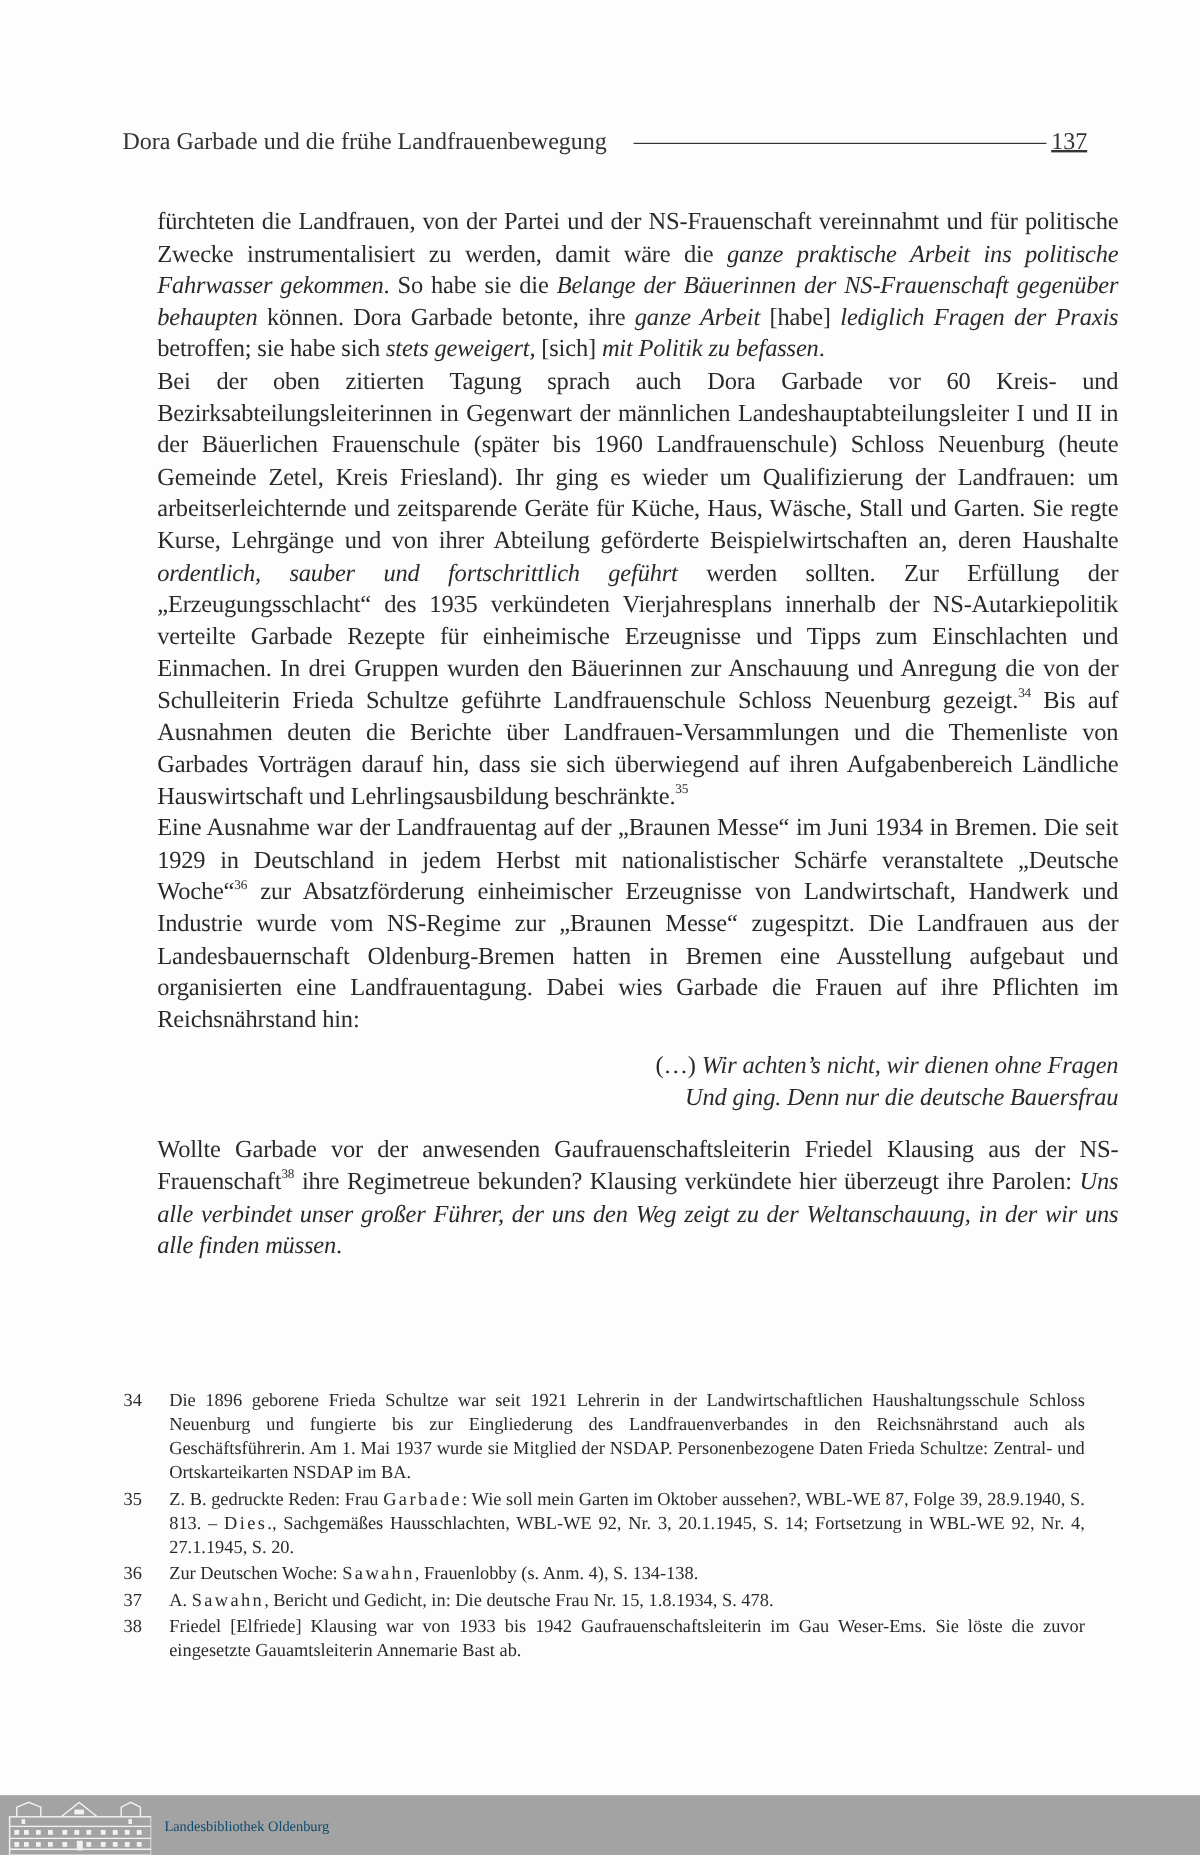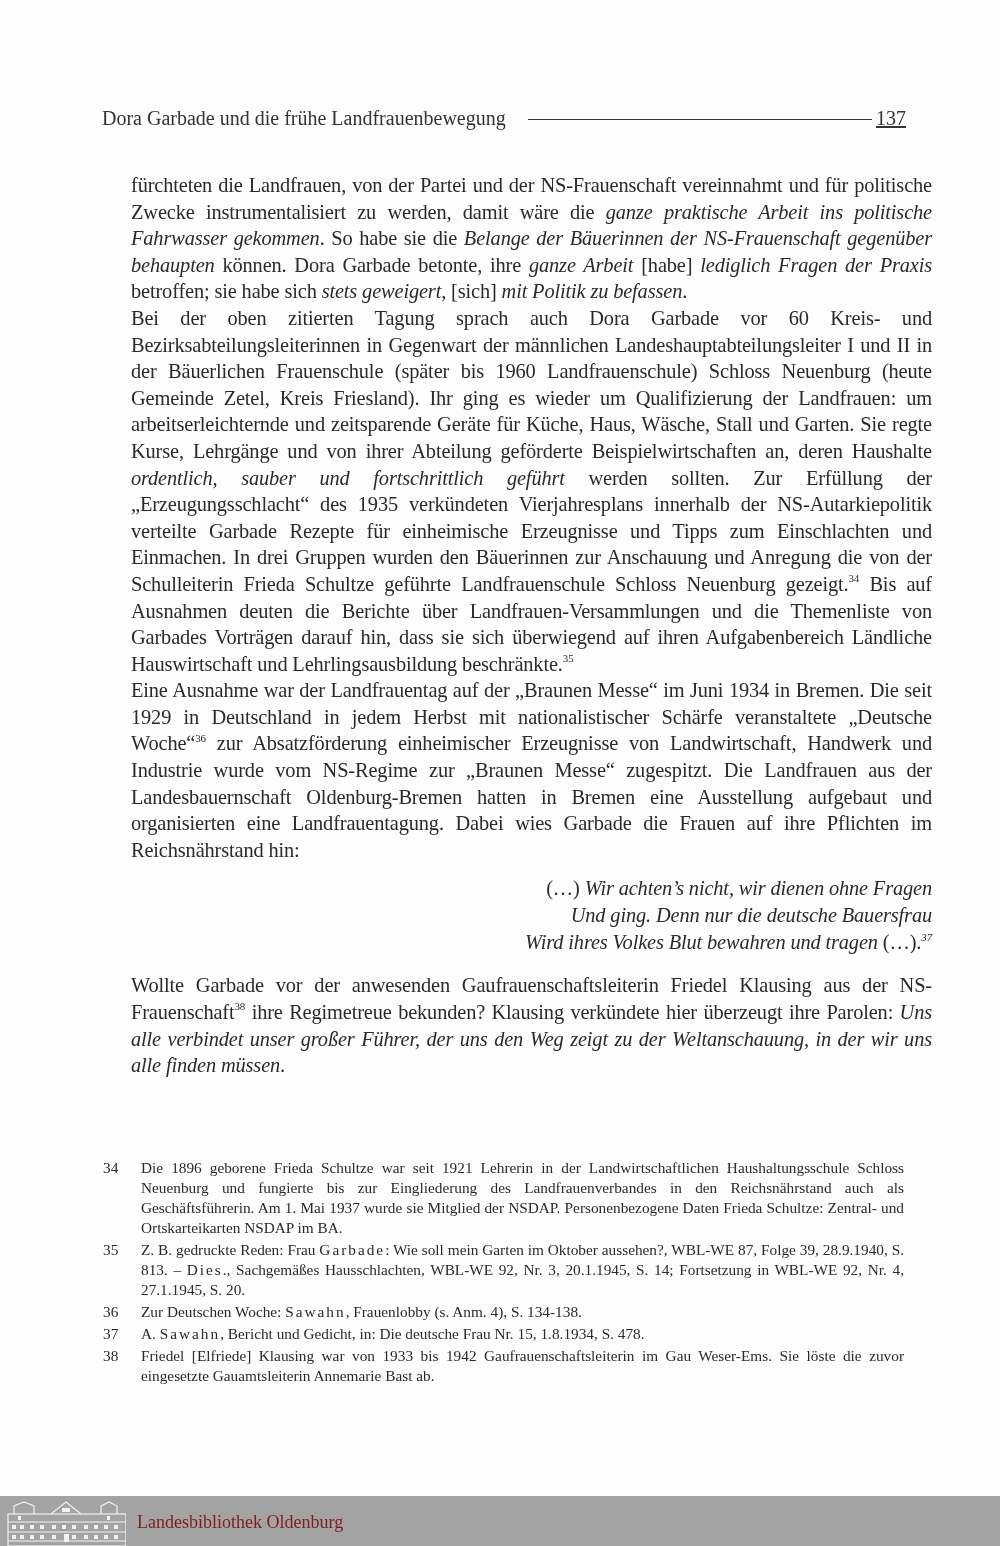--- a/index.html
+++ b/index.html
@@ -32,39 +32,38 @@
   }
   .fn { display: flex; margin-bottom: 2px; }
   .fn .num { width: 38px; flex: none; }
   .fn .txt { flex: 1; text-align: justify; }
   .spaced { letter-spacing: 2px; }
   .footer {
     position: absolute; left: 0; top: 1496px; width: 1000px; height: 50px; background: #a3a3a3;
     display: flex; align-items: center;
   }
   .footer .logo { width: 120px; height: 46px; margin-left: 6px; margin-top: 4px; }
-  .footer .lib { color: #7f1d1d; font-size: 18px; margin-left: 11px; margin-top: 2px; }
+  .footer .lib { color: #0c4a6e; font-size: 12px; margin-left: 11px; margin-top: 2px; }
 </style>
 </head>
 <body>
 
 <div class="header">
   <span class="title">Dora Garbade und die frühe Landfrauenbewegung</span>
   <span class="rule"></span>
   <span class="pageno">137</span>
 </div>
 
 <div class="body-text">
   <p><span>fürchteten die Landfrauen, von der Partei und der NS-Frauenschaft vereinnahmt und für politische Zwecke instrumentalisiert zu werden, damit wäre die </span><i>ganze praktische Arbeit ins politische Fahrwasser gekommen</i><span>. So habe sie die </span><i>Belange der Bäuerinnen der NS-Frauenschaft gegenüber behaupten</i><span> können. Dora Garbade betonte, ihre </span><i>ganze Arbeit</i><span> [habe] </span><i>lediglich Fragen der Praxis</i><span> betroffen; sie habe sich </span><i>stets geweigert,</i><span> [sich] </span><i>mit Politik zu befassen</i><span>.</span></p>
   <p><span>Bei der oben zitierten Tagung sprach auch Dora Garbade vor 60 Kreis- und Bezirksabteilungsleiterinnen in Gegenwart der männlichen Landeshauptabteilungsleiter I und II in der Bäuerlichen Frauenschule (später bis 1960 Landfrauenschule) Schloss Neuenburg (heute Gemeinde Zetel, Kreis Friesland). Ihr ging es wieder um Qualifizierung der Landfrauen: um arbeitserleichternde und zeitsparende Geräte für Küche, Haus, Wäsche, Stall und Garten. Sie regte Kurse, Lehrgänge und von ihrer Abteilung geförderte Beispielwirtschaften an, deren Haushalte </span><i>ordentlich, sauber und fortschrittlich geführt</i><span> werden sollten. Zur Erfüllung der „Erzeugungsschlacht“ des 1935 verkündeten Vierjahresplans innerhalb der NS-Autarkiepolitik verteilte Garbade Rezepte für einheimische Erzeugnisse und Tipps zum Einschlachten und Einmachen. In drei Gruppen wurden den Bäuerinnen zur Anschauung und Anregung die von der Schulleiterin Frieda Schultze geführte Landfrauenschule Schloss Neuenburg gezeigt.</span><sup>34</sup><span> Bis auf Ausnahmen deuten die Berichte über Landfrauen-Versammlungen und die Themenliste von Garbades Vorträgen darauf hin, dass sie sich überwiegend auf ihren Aufgabenbereich Ländliche Hauswirtschaft und Lehrlingsausbildung beschränkte.</span><sup>35</sup></p>
   <p><span>Eine Ausnahme war der Landfrauentag auf der „Braunen Messe“ im Juni 1934 in Bremen. Die seit 1929 in Deutschland in jedem Herbst mit nationalistischer Schärfe veranstaltete „Deutsche Woche“</span><sup>36</sup><span> zur Absatzförderung einheimischer Erzeugnisse von Landwirtschaft, Handwerk und Industrie wurde vom NS-Regime zur „Braunen Messe“ zugespitzt. Die Landfrauen aus der Landesbauernschaft Oldenburg-Bremen hatten in Bremen eine Ausstellung aufgebaut und organisierten eine Landfrauentagung. Dabei wies Garbade die Frauen auf ihre Pflichten im Reichsnährstand hin:</span></p>
   <div class="verse">
     <span class="line"><span class="plain">(…)</span><span> Wir achten’s nicht, wir dienen ohne Fragen</span></span>
     <span class="line">Und ging. Denn nur die deutsche Bauersfrau</span>
-    <span class="line"><span>Wird ihres Volkes Blut bewahren und tragen </span><span class="plain">(…).</span><sup>37</sup></span>
   </div>
   <p><span>Wollte Garbade vor der anwesenden Gaufrauenschaftsleiterin Friedel Klausing aus der NS-Frauenschaft</span><sup>38</sup><span> ihre Regimetreue bekunden? Klausing verkündete hier überzeugt ihre Parolen: </span><i>Uns alle verbindet unser großer Führer, der uns den Weg zeigt zu der Weltanschauung, in der wir uns alle finden müssen</i><span>.</span></p>
 </div>
 
 <div class="footnotes" id="footnotes">
     <div class="fn">
       <span class="num">34</span>
       <span class="txt"><span>Die 1896 geborene Frieda Schultze war seit 1921 Lehrerin in der Landwirtschaftlichen Haushaltungsschule Schloss Neuenburg und fungierte bis zur Eingliederung des Landfrauenverbandes in den Reichsnährstand auch als Geschäftsführerin. Am 1. Mai 1937 wurde sie Mitglied der NSDAP. Personenbezogene Daten Frieda Schultze: Zentral- und Ortskarteikarten NSDAP im BA.</span></span>
     </div>
     <div class="fn">

